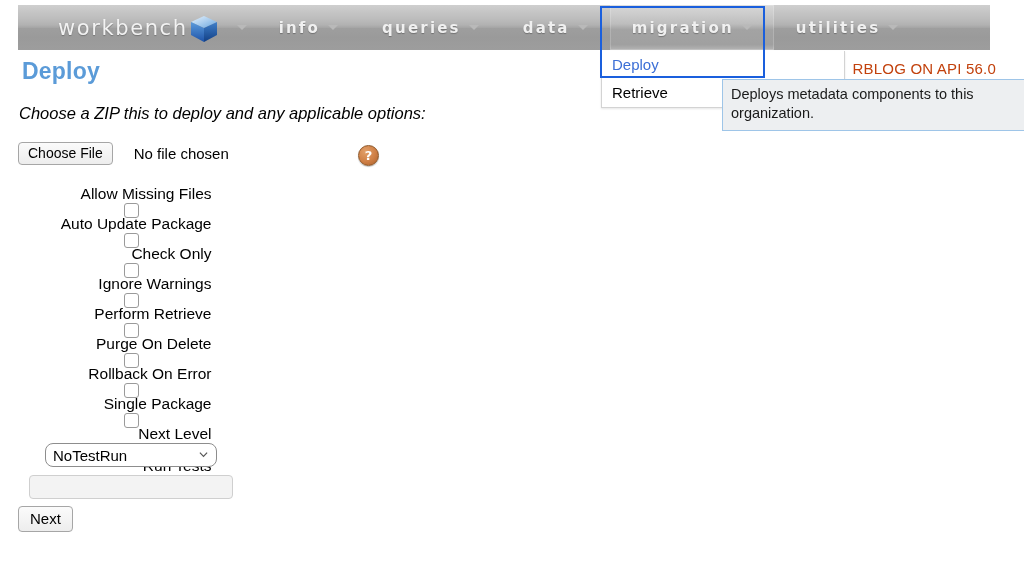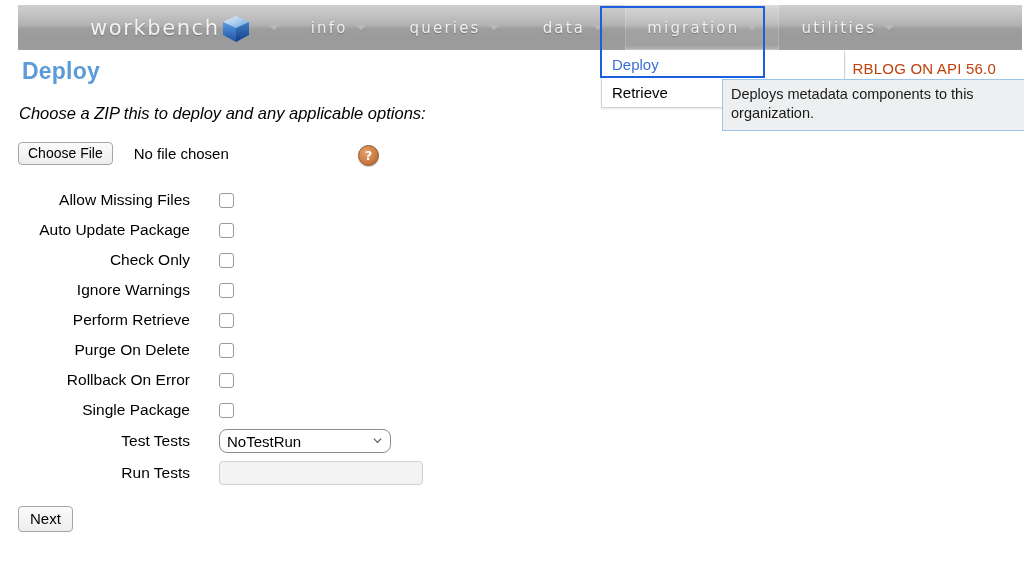--- a/index.html
+++ b/index.html
@@ -29,21 +29,20 @@
         #cfcfcf 0%,
         #c6c6c6 14%,
         #bdbdbd 30%,
         #b2b2b2 44%,
         #a6a6a6 50%,
         #9e9e9e 52%,
         #9a9a9a 72%,
         #9d9d9d 100%);
     display: flex;
     align-items: stretch;
-    padding-left: 32px;
   }
   .nav-brand {
     display: flex;
     align-items: center;
     padding-left: 40px;
     padding-right: 6px;
     color: #f2f2f2;
     font-size: 21px;
     letter-spacing: 1.6px;
     font-family: "DejaVu Sans", sans-serif;
@@ -62,20 +61,21 @@
     display: flex;
     align-items: center;
     padding: 0 22px;
     color: #f0f0f0;
     font-size: 15px;
     letter-spacing: 2.2px;
     font-family: "DejaVu Sans", sans-serif;
     text-shadow: 0 1px 1px rgba(0,0,0,0.28);
     white-space: nowrap;
     cursor: default;
+    font-weight: bold;
   }
   .nav-item.brand-caret {
     padding: 0 10px 0 4px;
   }
   .caret {
     display: inline-block;
     width: 0;
     height: 0;
     margin-left: 8px;
     border-left: 5px solid transparent;
@@ -230,20 +230,21 @@
   
   #options {
     position: absolute;
     left: 0;
     top: 185px;
   }
   .opt-row {
     display: flex;
     align-items: center;
     height: 30px;
+    flex-direction: column;
   }
   .opt-label {
     width: 190px;
     text-align: right;
     padding-right: 0;
     font-size: 15.5px;
     color: #000;
     white-space: nowrap;
   }
   .opt-control {
@@ -449,21 +450,21 @@
   </div>
 
   <div class="opt-row">
     <div class="opt-label">Single Package</div>
     <div class="opt-control">
       <div class="cbx"></div>
     </div>
   </div>
 
   <div class="opt-row" style="height:32px;">
-    <div class="opt-label">Test Tests</div>
+    <div class="opt-label">Next Level</div>
     <div class="opt-control">
       <span class="sel-wrap">
         <select class="sel">
           <option>NoTestRun</option>
         </select>
         <svg class="sel-caret" viewBox="0 0 10 10">
           <polyline points="1,3 5,7 9,3" fill="none" stroke="#555" stroke-width="1.3"></polyline>
         </svg>
       </span>
     </div>

